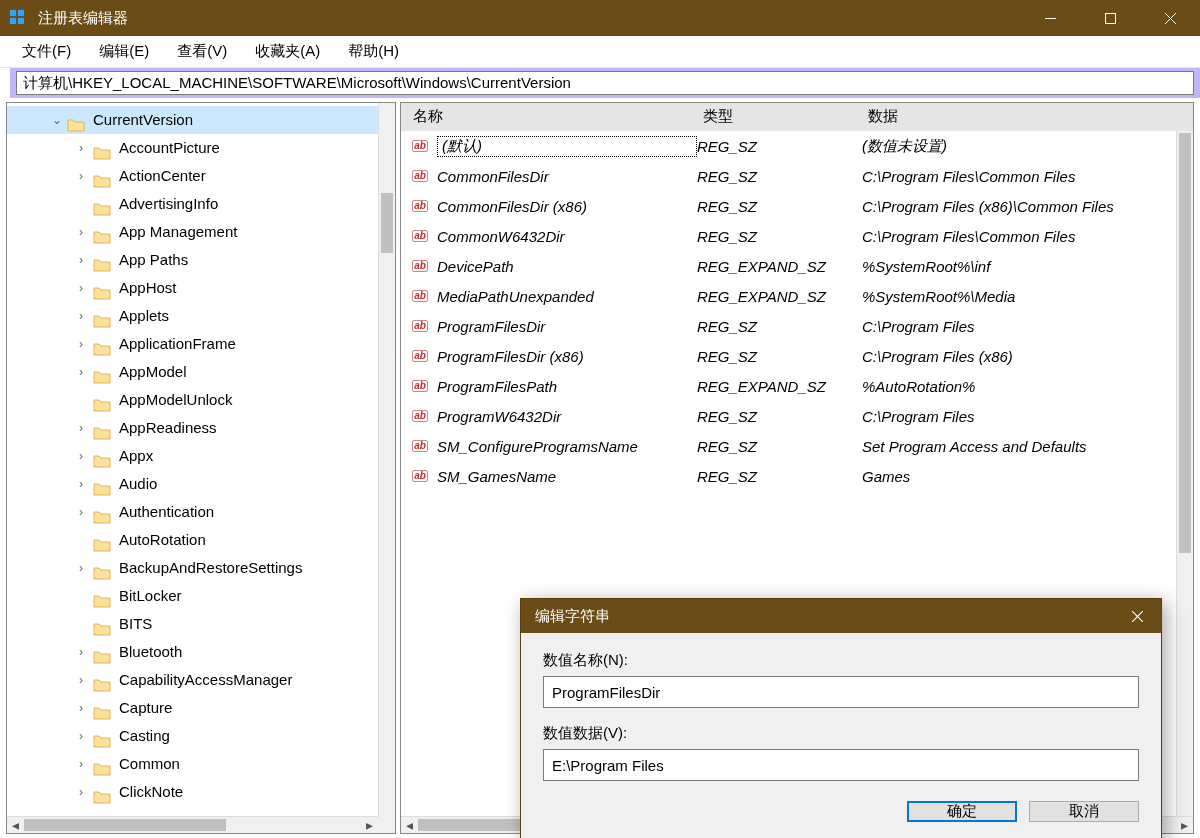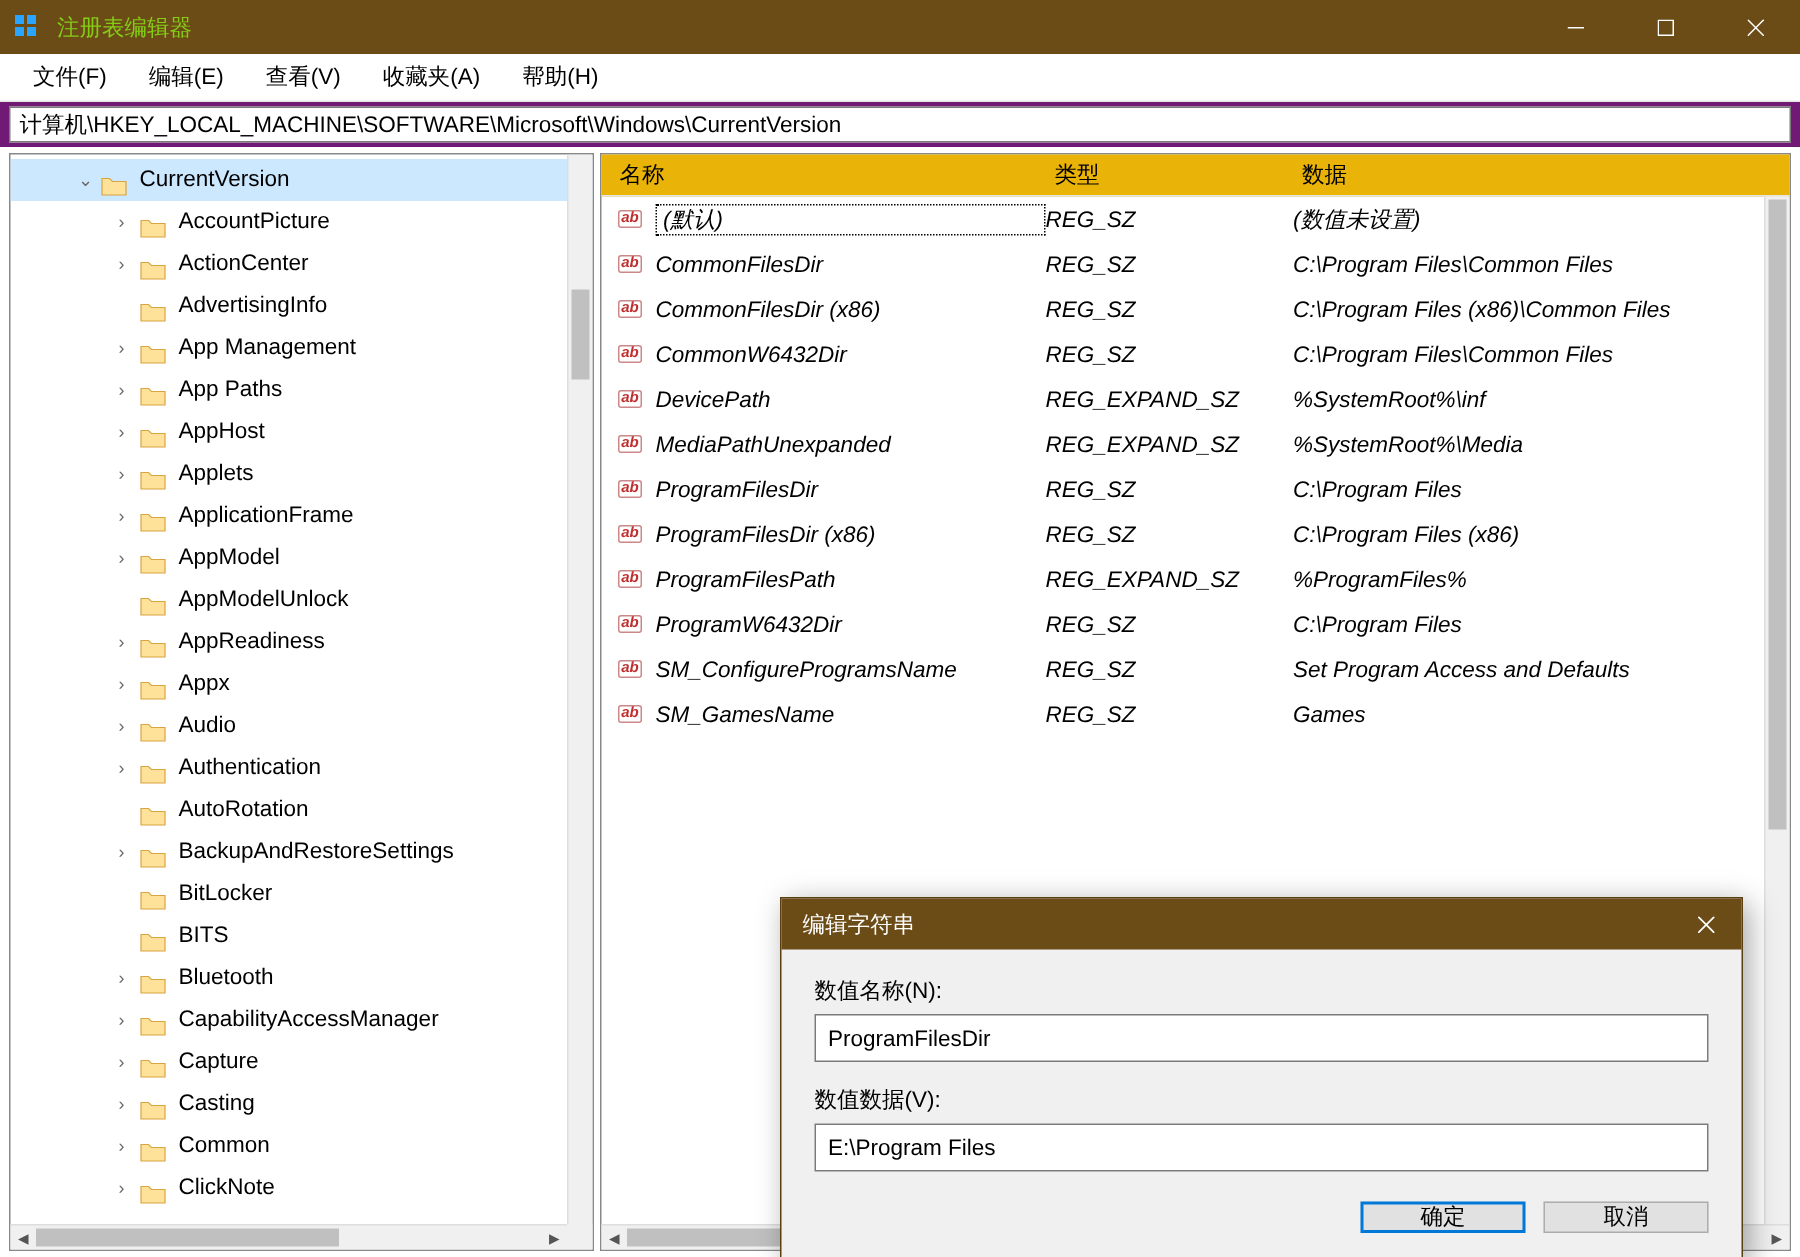--- a/index.html
+++ b/index.html
@@ -8,21 +8,21 @@
   font-size: 14px;
   background: #fff;
   color: #000;
   overflow: hidden;
   width: 1200px;
   height: 838px;
 }
 .titlebar {
   height: 36px;
   background: #6b4b16;
-  color: #84cc16;
+  color: #ffffff;
   display: flex;
   align-items: center;
   padding-left: 8px;
 }
 .titlebar .app-icon {
   width: 20px; height: 20px;
   margin-right: 10px;
   display: inline-flex;
   align-items: center; justify-content: center;
 }
@@ -46,21 +46,22 @@
   border-bottom: 1px solid #e6e6e6;
 }
 .menu-item {
   padding: 4px 14px;
   font-size: 15px;
 }
 
 .addressbar {
   height: 30px;
   padding: 3px 6px;
-  background: #701a75;
+  background: #c4b5fd;
+  margin-left: 10px;
 }
 .addressbar input {
   width: 100%;
   height: 24px;
   font-size: 15px;
   font-family: inherit;
   border: 1px solid #7a7a7a;
   padding: 0 6px;
   outline: none;
 }
@@ -155,21 +156,21 @@
   display: flex;
   flex-direction: column;
   background: #fff;
   position: relative;
 }
 .list-header {
   display: flex;
   height: 28px;
   align-items: center;
   border-bottom: 1px solid #e6e6e6;
-  background: #eab308;
+  background: #e5e5e5;
   font-size: 15px;
 }
 .col { padding-left: 12px; }
 .col-name { width: 290px; }
 .col-type { width: 165px; }
 .col-data { flex: 1; }
 .list-rows { flex: 1; position: relative; }
 .list-row {
   display: flex;
   height: 30px;
@@ -554,21 +555,21 @@
           <span class="name-cell">ProgramFilesDir (x86)</span>
           <span class="type-cell">REG_SZ</span>
           <span class="data-cell">C:\Program Files (x86)</span>
         </div>
         <div class="list-row">
           <span class="ico">
             <span class="icon-ab">ab</span>
           </span>
           <span class="name-cell">ProgramFilesPath</span>
           <span class="type-cell">REG_EXPAND_SZ</span>
-          <span class="data-cell">%ProgramFiles%</span>
+          <span class="data-cell">%AutoRotation%</span>
         </div>
         <div class="list-row">
           <span class="ico">
             <span class="icon-ab">ab</span>
           </span>
           <span class="name-cell">ProgramW6432Dir</span>
           <span class="type-cell">REG_SZ</span>
           <span class="data-cell">C:\Program Files</span>
         </div>
         <div class="list-row">

